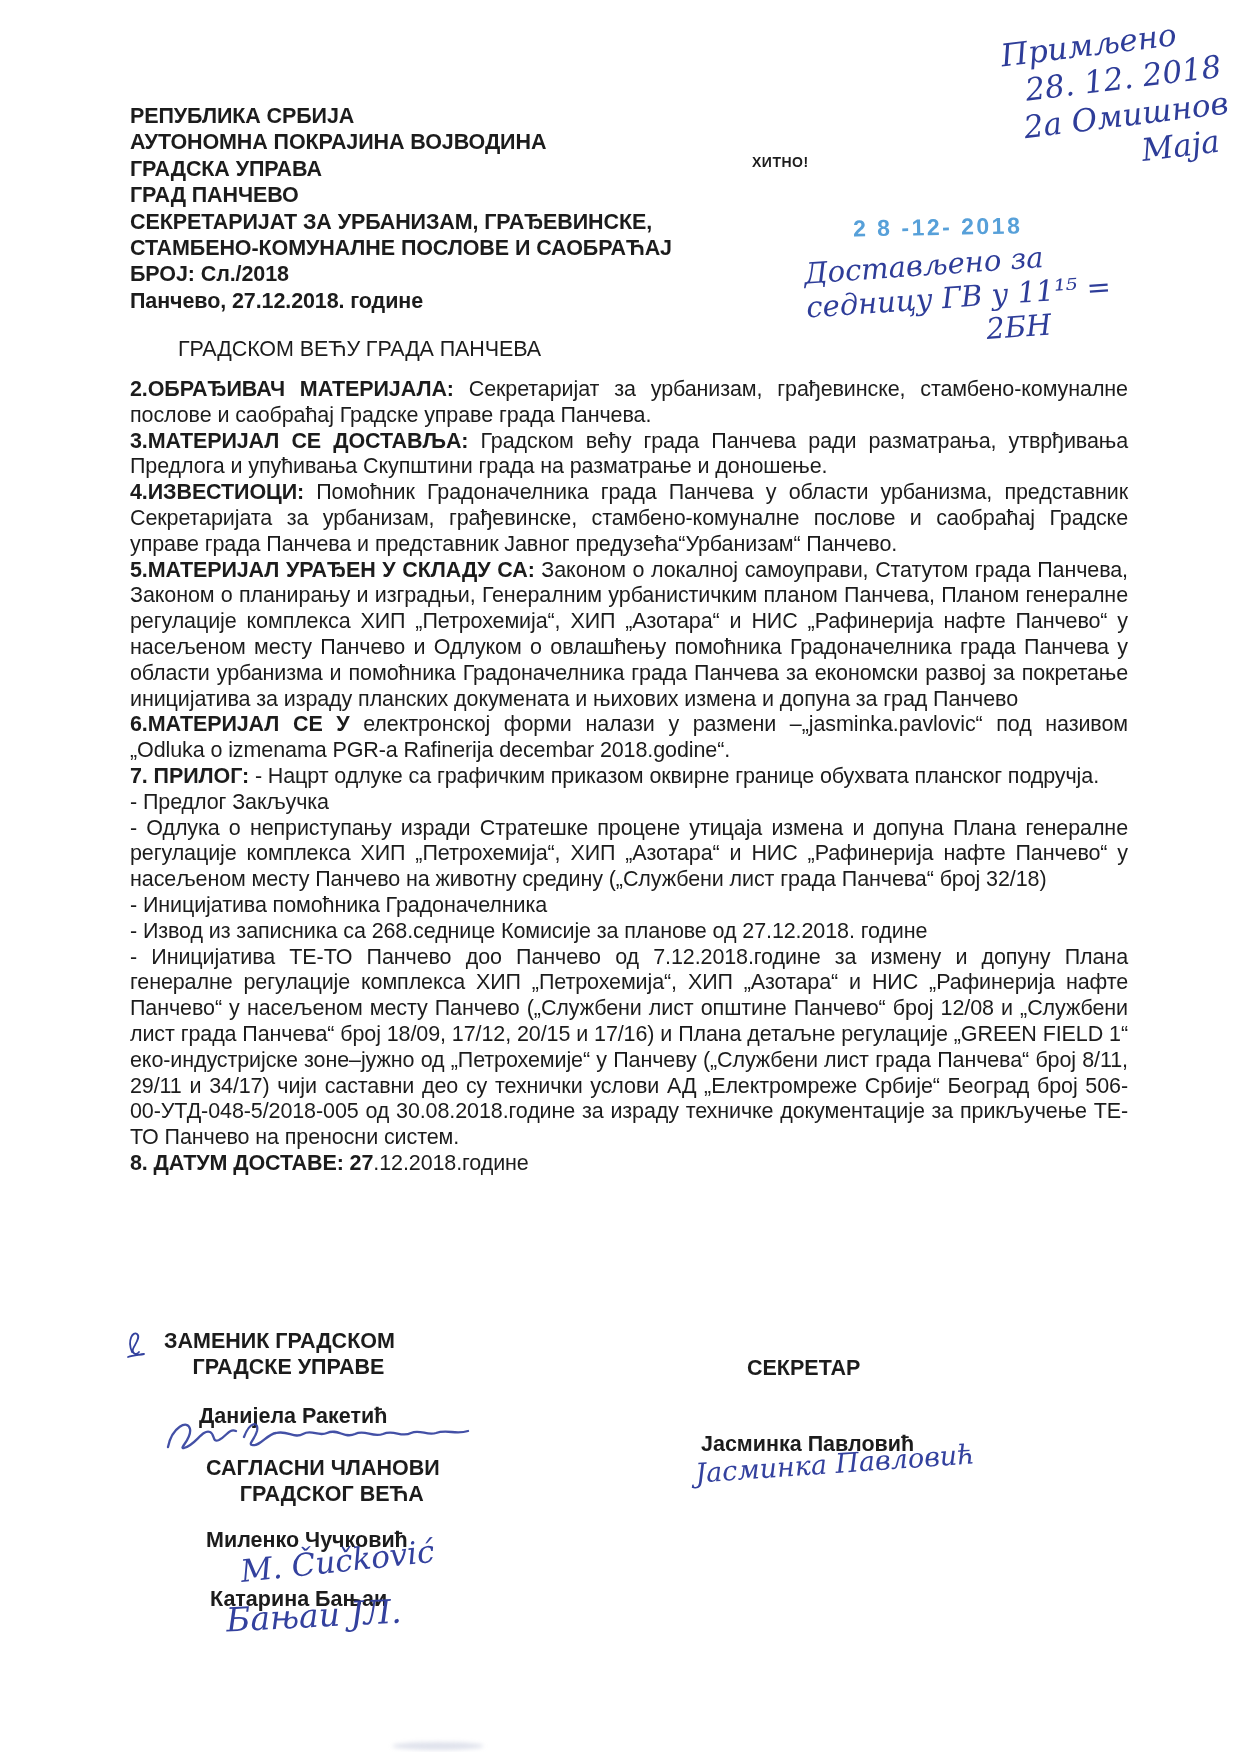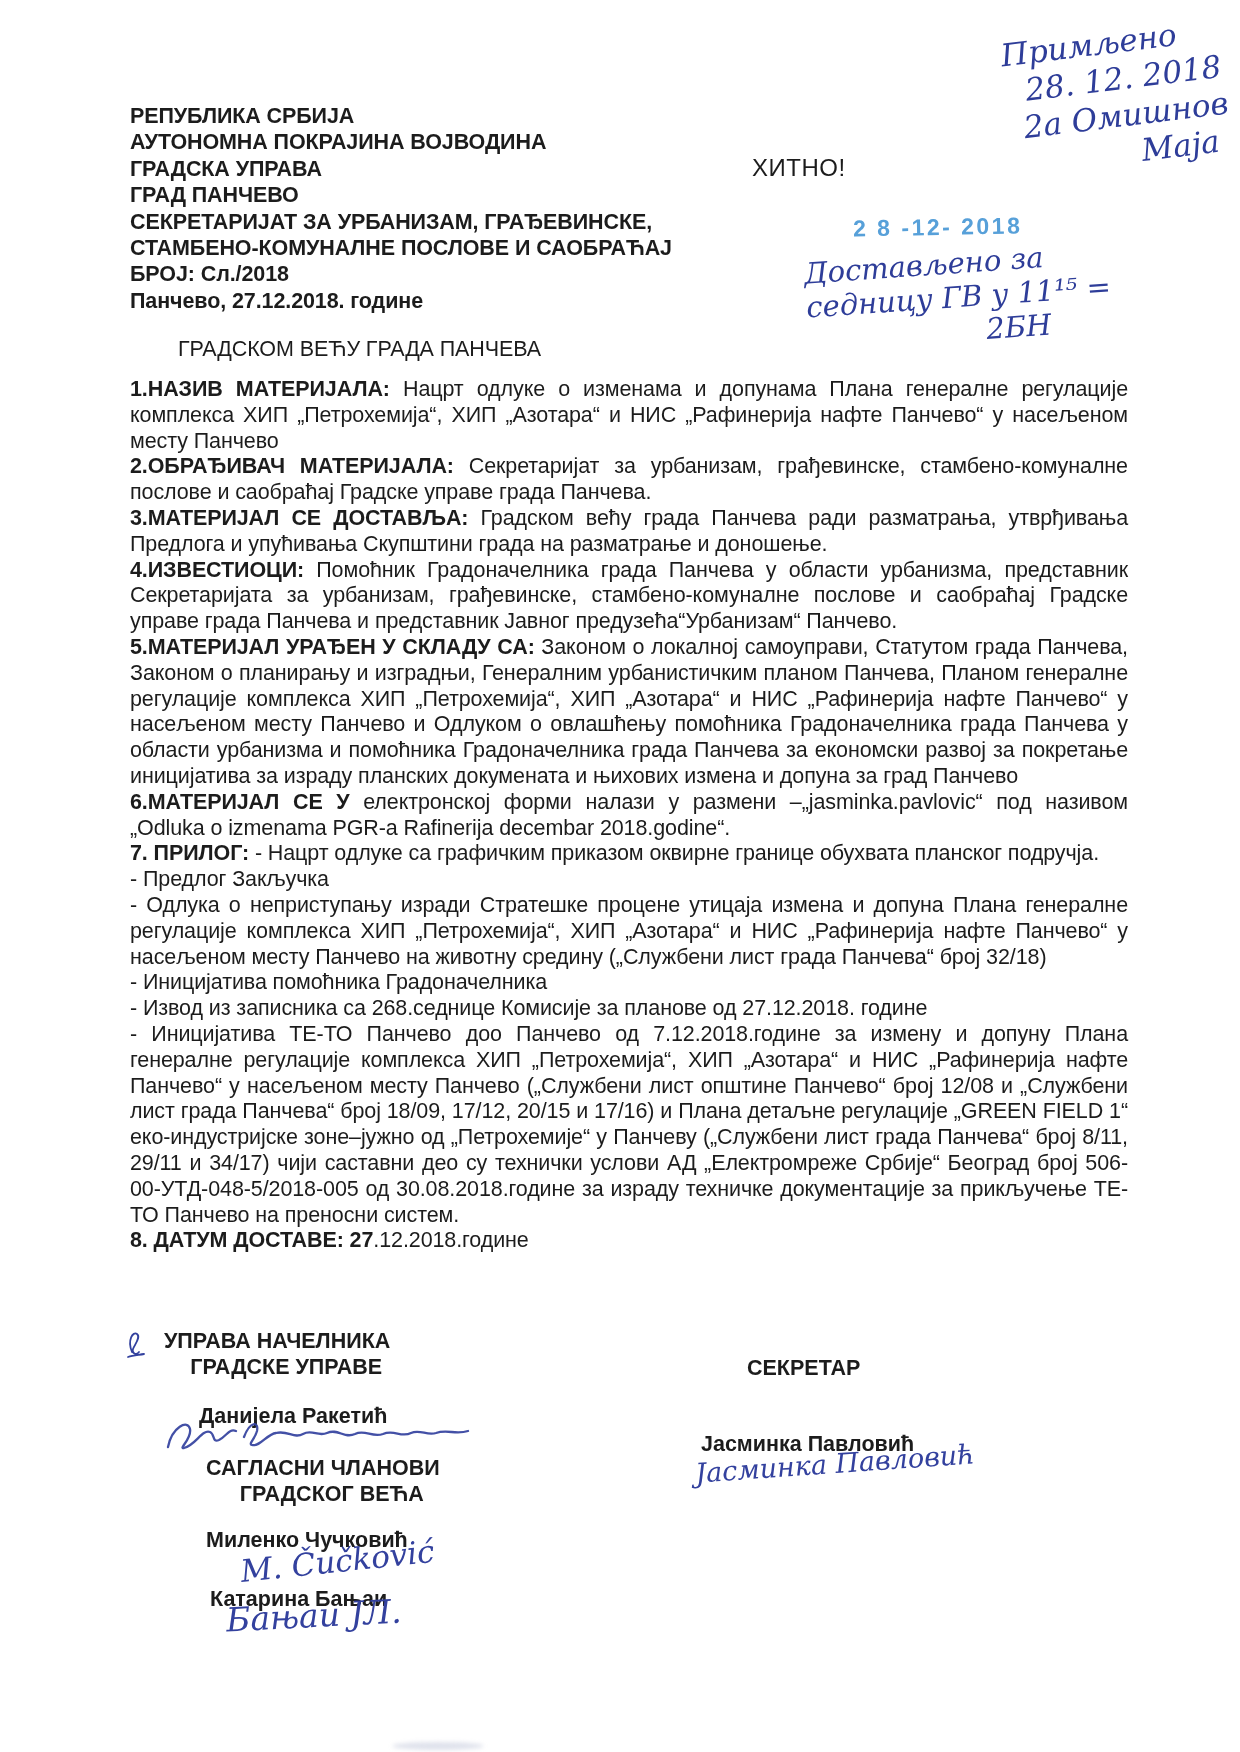--- a/index.html
+++ b/index.html
@@ -10,21 +10,21 @@
   }
   
   .letterhead {
     position:absolute; left:130px; top:103px;
     font-weight:bold; font-size:21.5px; line-height:26.4px; letter-spacing:-0.1px;
     white-space:nowrap;
   }
   .letterhead div { height:26.4px; }
   .urgent {
     position:absolute; left:752px; top:154px;
-    font-weight:normal; font-size:24px; letter-spacing:0.5px;
+    font-weight:bold; font-size:14px; letter-spacing:0.5px;
   }
   .addressee {
     position:absolute; left:130px; top:337px;
     font-weight:normal; font-size:21.5px; letter-spacing:-0.1px;margin-left:48px;
   }
   
   .docbody {
     position:absolute; left:130px; top:377px; width:998px;
     font-size:21.5px; line-height:25.8px; text-align:justify; letter-spacing:-0.1px;
   }
@@ -99,41 +99,40 @@
 
   <div class="deliv-note hand">
     <div class="l1">Достављено за</div>
     <div class="l2">седницу ГВ у 11¹⁵ =</div>
     <div class="l3">2БН</div>
   </div>
 
   <div class="addressee">ГРАДСКОМ ВЕЋУ ГРАДА ПАНЧЕВА</div>
 
   <div class="docbody">
-    <p><b>1.НАЗИВ МАТЕРИЈАЛА:</b><span> Нацрт одлуке о изменама и допунама Плана генералне регулације комплекса ХИП „Петрохемија“, ХИП „Азотара“ и НИС „Рафинерија нафте Панчево“ у насељеном месту Панчево</span></p>
     <p><b>2.ОБРАЂИВАЧ МАТЕРИЈАЛА:</b><span> Секретаријат за урбанизам, грађевинске, стамбено-комуналне послове и саобраћај Градске управе града Панчева.</span></p>
     <p><b>3.МАТЕРИЈАЛ СЕ ДОСТАВЉА:</b><span> Градском већу града Панчева ради разматрања, утврђивања Предлога и упућивања Скупштини града на разматрање и доношење.</span></p>
     <p><b>4.ИЗВЕСТИОЦИ:</b><span> Помоћник Градоначелника града Панчева у области урбанизма, представник Секретаријата за урбанизам, грађевинске, стамбено-комуналне послове и саобраћај Градске управе града Панчева и представник Јавног предузећа“Урбанизам“ Панчево.</span></p>
     <p><b>5.МАТЕРИЈАЛ УРАЂЕН У СКЛАДУ СА:</b><span> Законом о локалној самоуправи, Статутом града Панчева, Законом о планирању и изградњи, Генералним урбанистичким планом Панчева, Планом генералне регулације комплекса ХИП „Петрохемија“, ХИП „Азотара“ и НИС „Рафинерија нафте Панчево“ у насељеном месту Панчево и Одлуком о овлашћењу помоћника Градоначелника града Панчева у области урбанизма и помоћника Градоначелника града Панчева за економски развој за покретање иницијатива за израду планских докумената и њихових измена и допуна за град Панчево</span></p>
     <p><b>6.МАТЕРИЈАЛ СЕ У</b><span> електронској форми налази у размени –„jasminka.pavlovic“ под називом „Odluka o izmenama PGR-a Rafinerija decembar 2018.godine“.</span></p>
     <p><b>7. ПРИЛОГ:</b><span> - Нацрт одлуке са графичким приказом оквирне границе обухвата планског подручја.</span></p>
     <p><b></b><span>- Предлог Закључка</span></p>
     <p><b></b><span>- Одлука о неприступању изради Стратешке процене утицаја измена и допуна Плана генералне регулације комплекса ХИП „Петрохемија“, ХИП „Азотара“ и НИС „Рафинерија нафте Панчево“ у насељеном месту Панчево на животну средину („Службени лист града Панчева“ број 32/18)</span></p>
     <p><b></b><span>- Иницијатива помоћника Градоначелника</span></p>
     <p><b></b><span>- Извод из записника са 268.седнице Комисије за планове од 27.12.2018. године</span></p>
     <p><b></b><span>- Иницијатива ТЕ-ТО Панчево доо Панчево од 7.12.2018.године за измену и допуну Плана генералне регулације комплекса ХИП „Петрохемија“, ХИП „Азотара“ и НИС „Рафинерија нафте Панчево“ у насељеном месту Панчево („Службени лист општине Панчево“ број 12/08 и „Службени лист града Панчева“ број 18/09, 17/12, 20/15 и 17/16) и Плана детаљне регулације „GREEN FIELD 1“ еко-индустријске зоне–јужно од „Петрохемије“ у Панчеву („Службени лист града Панчева“ број 8/11, 29/11 и 34/17) чији саставни део су технички услови АД „Електромреже Србије“ Београд број 506-00-УТД-048-5/2018-005 од 30.08.2018.године за израду техничке документације за прикључење ТЕ-ТО Панчево на преносни систем.</span></p>
     <p><b>8. ДАТУМ ДОСТАВЕ: 27</b><span>.12.2018.године</span></p>
   </div>
 
   <svg class="sig-svg" style="left:122px; top:1328px;" width="28" height="34" viewBox="0 0 28 34">
     <path d="M10 24 C5 12 11 3 15 6 C19 9 13 16 11 21 C9.5 25 14 28 17 24 M6 29 C11 27 17 27 22 26" fill="none" stroke="#33419e" stroke-width="1.8" stroke-linecap="round"></path>
   </svg>
 
   <div class="sig-label" style="left:164px; top:1328px;">
-    <div>УПРАВА НАЧЕЛНИКА</div>
+    <div>ЗАМЕНИК ГРАДСКОМ</div>
     <div class="indent">ГРАДСКЕ УПРАВЕ</div>
   </div>
 
   <div class="sig-label" style="left:747px; top:1355px;">СЕКРЕТАР</div>
 
   <div class="sig-label" style="left:199px; top:1403px;">Данијела Ракетић</div>
 
   <svg class="sig-svg" style="left:160px; top:1413px;" width="316" height="48" viewBox="0 0 316 48">
     <path d="M8 34 C12 14 28 6 30 16 C32 26 18 36 24 35 C36 32 42 16 50 19 C55 21 52 30 59 27 C67 23 69 15 76 18
              M84 24 C90 8 99 8 97 18 C95 26 88 31 92 32 C100 34 107 21 116 20

